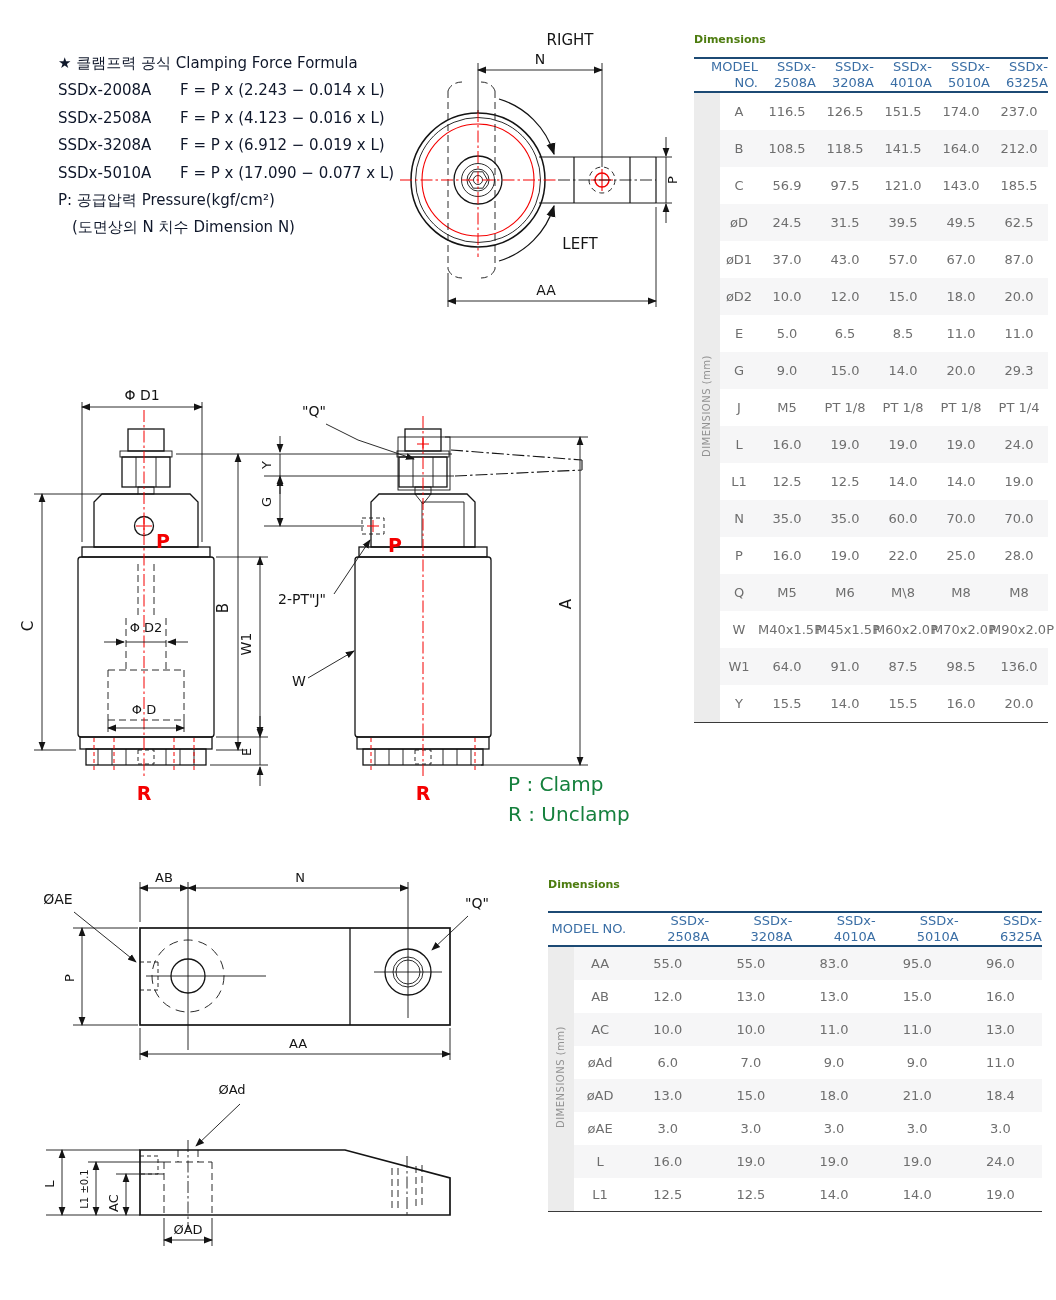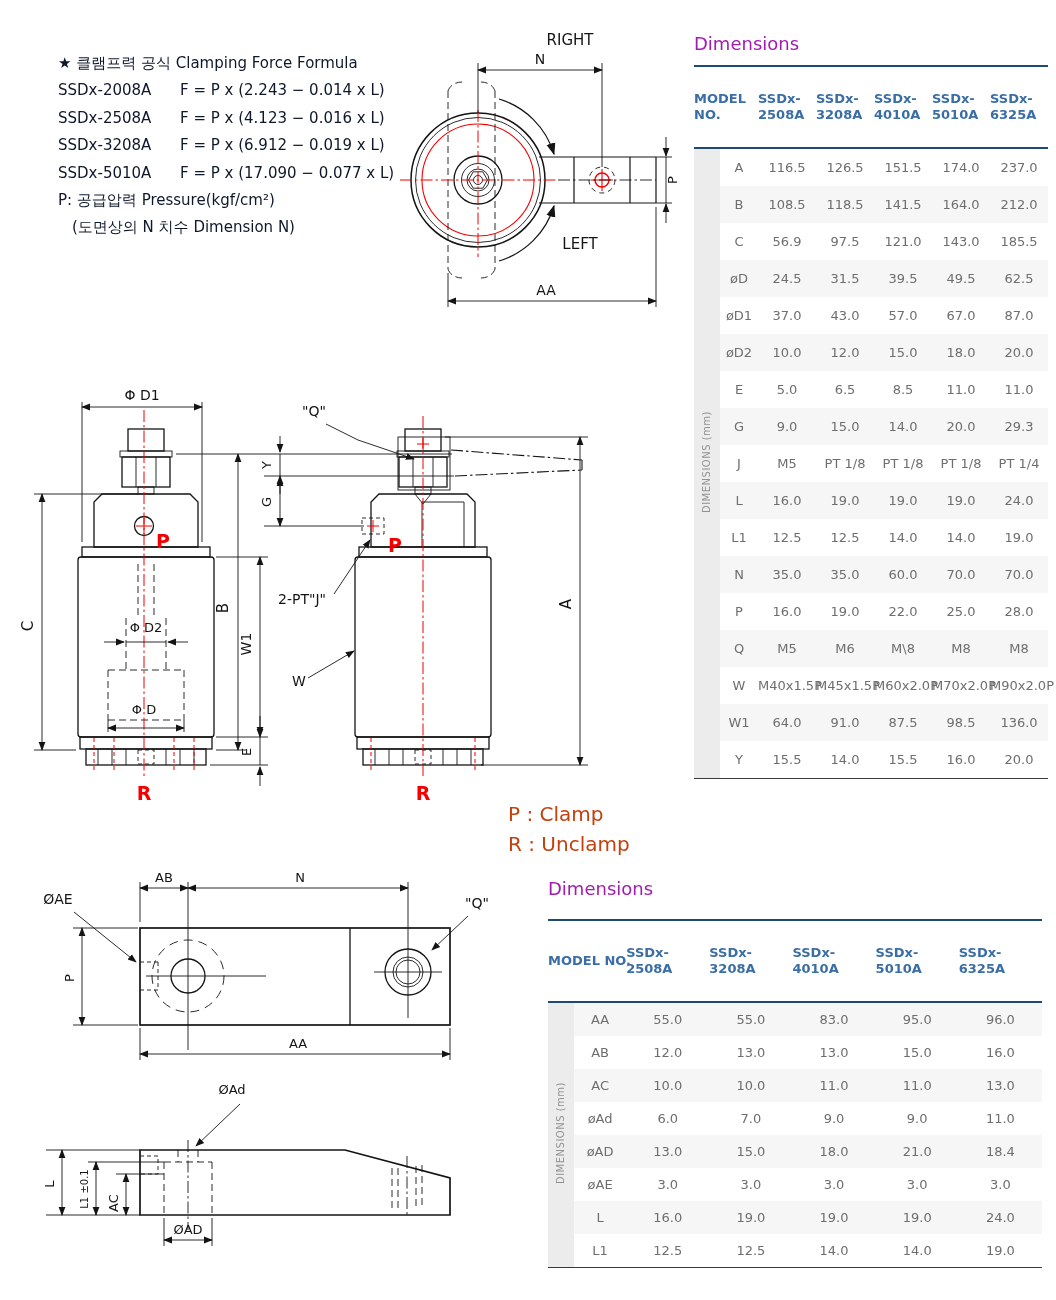--- a/index.html
+++ b/index.html
@@ -6,31 +6,31 @@
   body{position:relative;width:1056px;height:1300px;background:#fff;
        font-family:"DejaVu Sans","Liberation Sans",sans-serif;overflow:hidden}
   .abs{position:absolute}
 
   
   #formulas{left:58px;top:50px;width:370px;font-size:15px;color:#0f172a;line-height:27.4px;white-space:nowrap}
   #formulas .model{display:inline-block;width:122px}
   #formulas .indent{padding-left:14px}
 
   
-  #legend{left:508px;top:799px;font-size:20px;color:#c2410c;line-height:30px}
+  #legend{left:508px;top:769px;font-size:20px;color:#15803d;line-height:30px}
 
   
   .dim-block{position:absolute}
   #table1{left:694px;top:33px;width:354px}
   #table2{left:548px;top:878px;width:494px}
-  .tbl-title{font-size:18px;font-weight:normal;color:#a21caf;margin:0 0 11px 0}
+  .tbl-title{font-size:11px;font-weight:bold;color:#4d7c0f;margin:0 0 11px 0}
   #table2 .tbl-title{margin-bottom:20px}
   table{border-collapse:collapse;width:100%;table-layout:fixed}
-  thead th{font-size:13px;font-weight:bold;color:#3a6ea5;border-top:2px solid #1c4a74;
-           border-bottom:2px solid #1c4a74;padding:24px 0;line-height:16px;vertical-align:middle;text-align:left}
+  thead th{font-size:13px;font-weight:normal;color:#3a6ea5;border-top:2px solid #1c4a74;
+           border-bottom:2px solid #1c4a74;padding:0 0;line-height:16px;vertical-align:middle;text-align:right}
   tbody td{font-size:13px;color:#6e6e6e;text-align:center;vertical-align:middle}
   #table1 tbody td{padding:11px 0}
   #table2 tbody td{padding:9px 0}
   tr.stripe td:not(.side){background:#f6f6f7}
   td.side{background:#ececec;padding:0;border-bottom:1.5px solid #3a3a3a}
   td.side span{writing-mode:vertical-rl;transform:rotate(180deg);font-size:10px;color:#919191;
                letter-spacing:.5px;display:inline-block;line-height:26px}
   tbody tr:last-child td{border-bottom:1.5px solid #3a3a3a}
 
   

